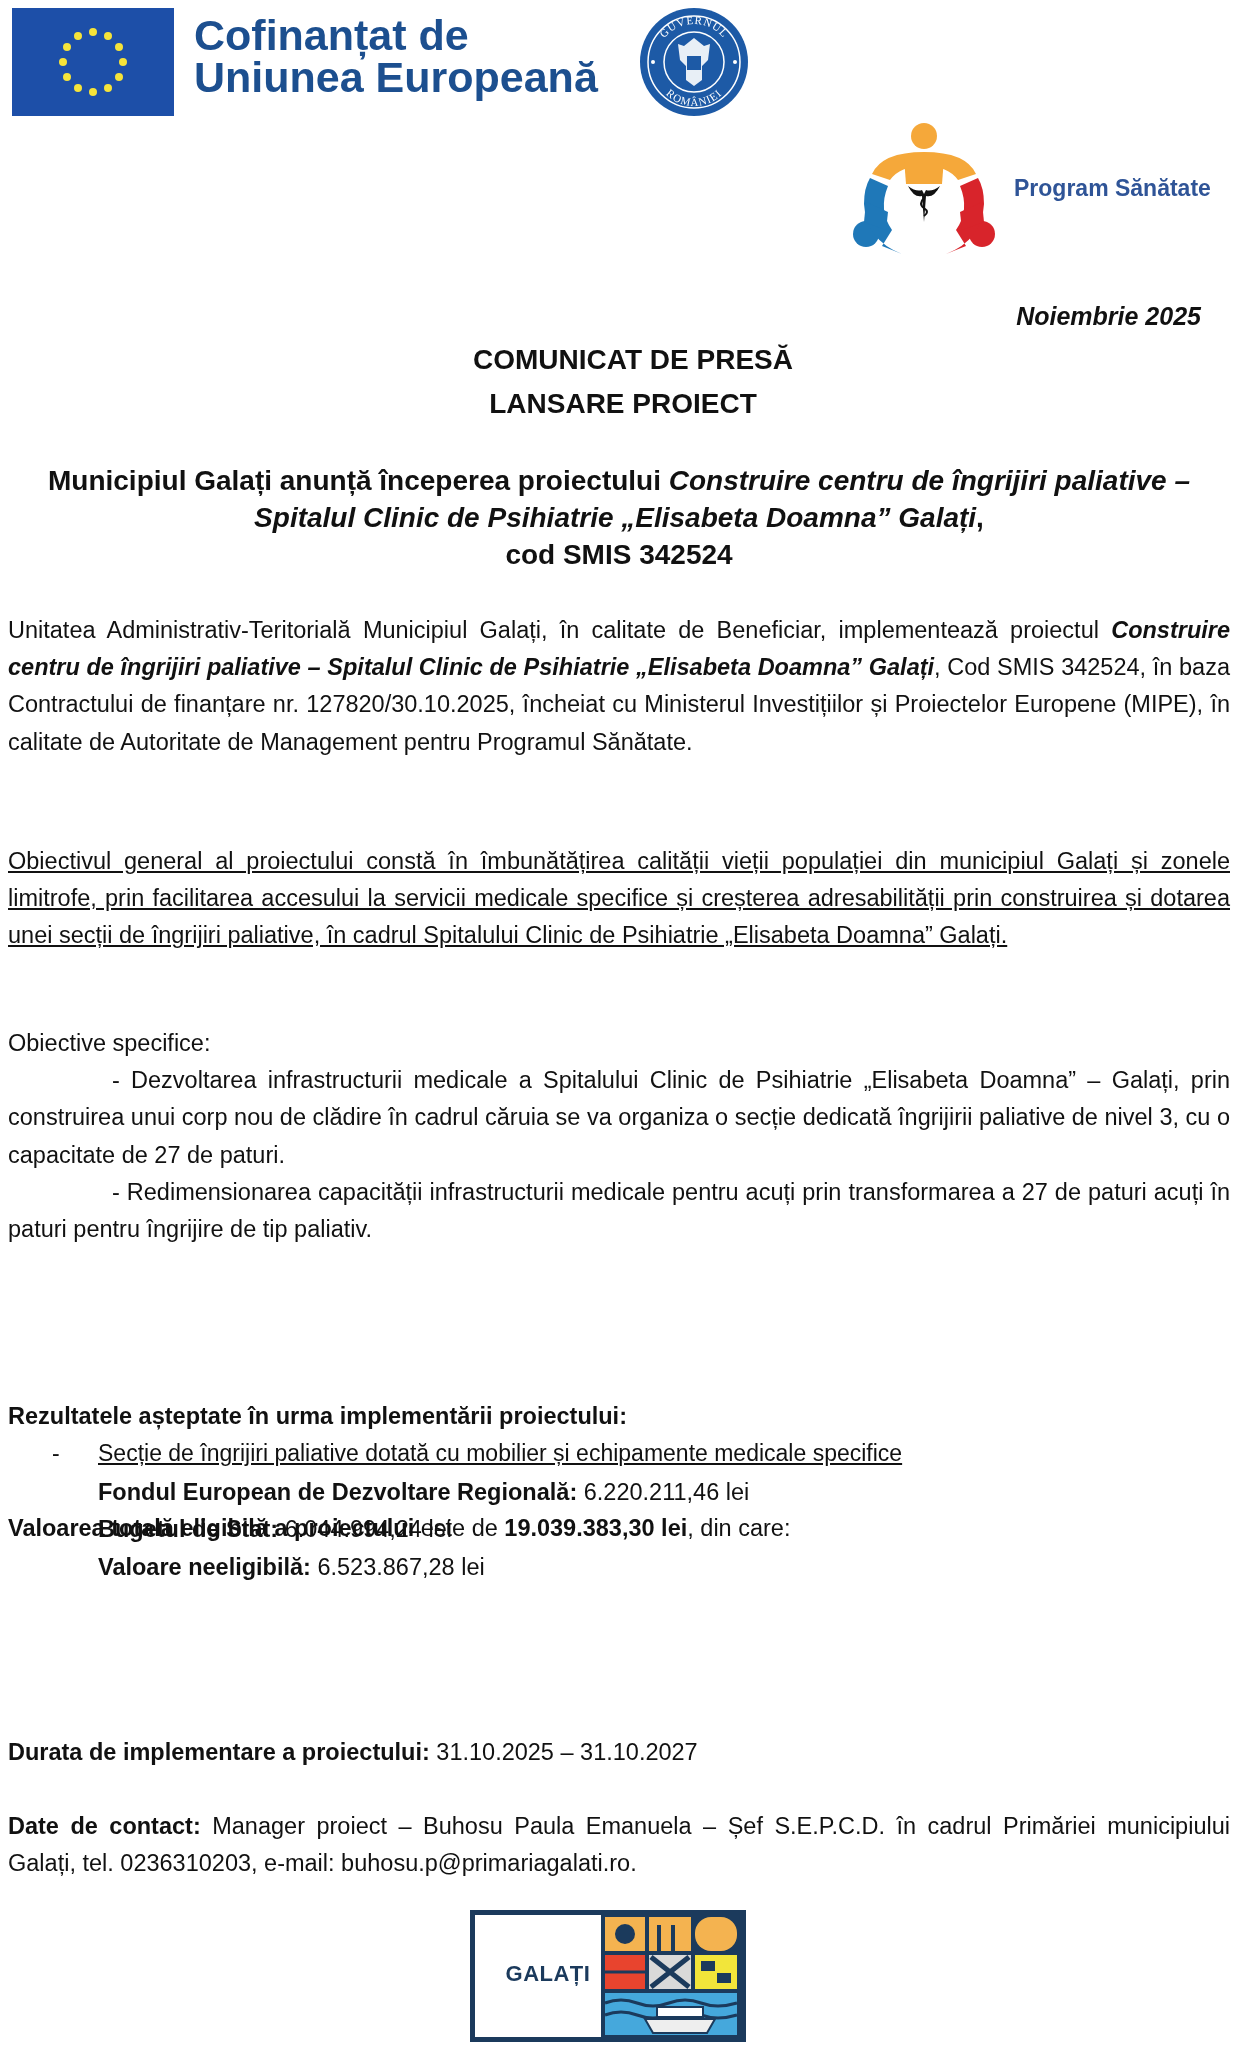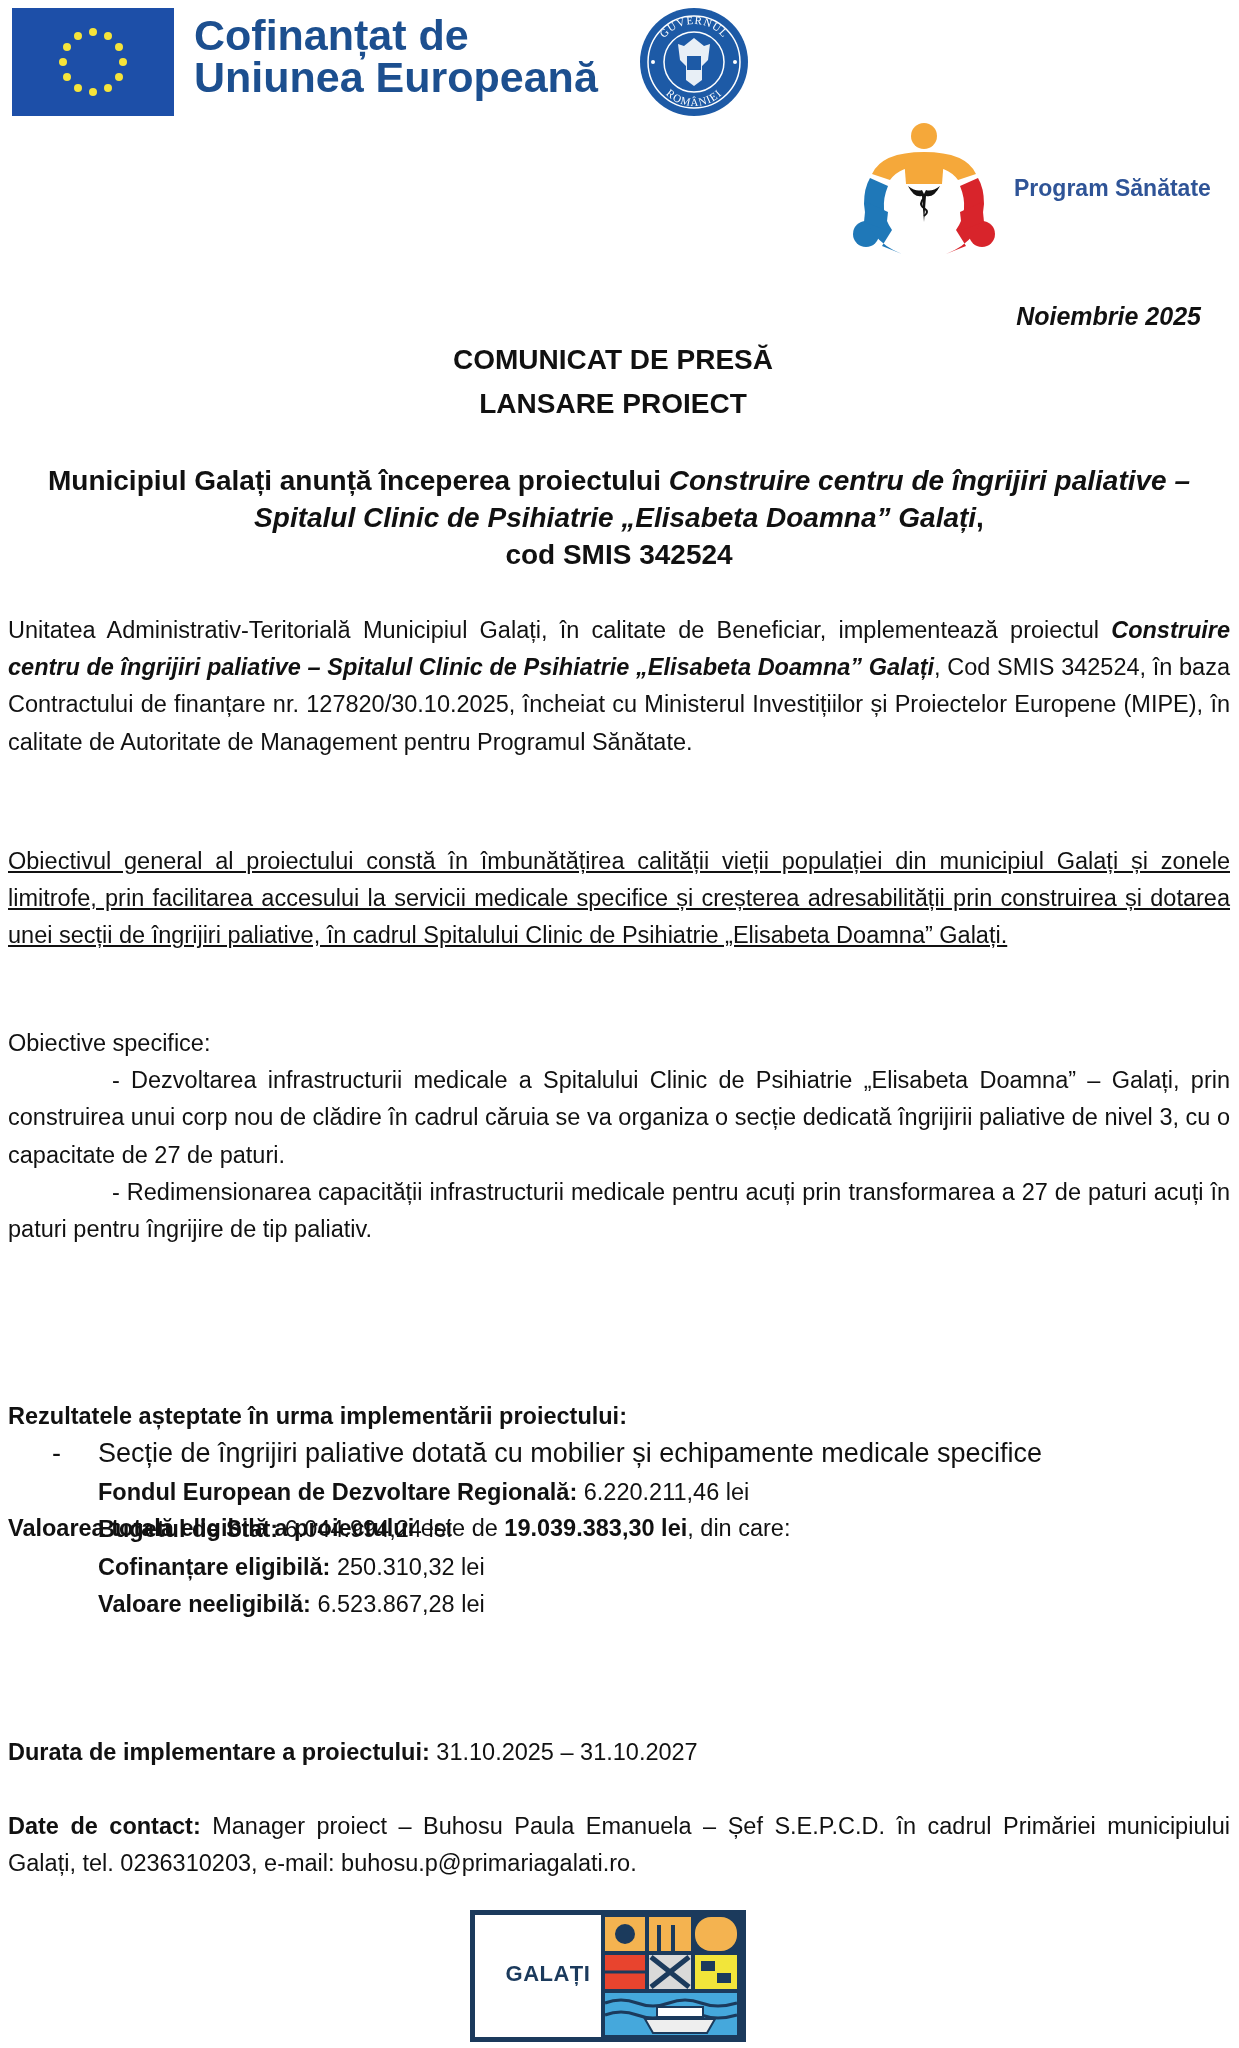--- a/index.html
+++ b/index.html
@@ -58,21 +58,21 @@
     text-align: justify;
   }
   .para b, .para strong { font-weight: bold; }
   .para i { font-style: italic; }
   .indent { display: inline-block; width: 104px; }
 
   .p1 { top: 612px; }
   .p2 { top: 843px; text-decoration: underline; }
   .p3 { top: 1025px; }
   .results-head { top: 1398px; font-weight: bold; }
-  .results-item { left: 52px; top: 1435px; font-size: 27px; line-height: 37px; }
+  .results-item { left: 52px; top: 1435px; font-size: 23px; line-height: 37px; text-decoration: underline; }
   .results-item .dash { display: inline-block; width: 46px; }
   .value-total { top: 1510px; }
   .funding { left: 98px; top: 1474px; font-size: 23.5px; line-height: 37.3px; }
   .duration { top: 1734px; }
   .contact { top: 1808px; }
 
   
   .galati-logo {
     left: 470px; top: 1910px; width: 276px; height: 132px;
     border: 5px solid #1b3a5c; background: #ffffff;
@@ -146,21 +146,21 @@
     <path d="M130 80 L108 90 L110 108 L132 100 Z" fill="#d8242b"></path>
 
     <path d="M56 64 Q64 70 70 68 L72 72 L74 68 Q80 70 88 64 Q82 76 74 74 L72 100 L70 74 Q62 76 56 64 Z" fill="#111111"></path>
     <path d="M72 76 Q66 82 72 86 Q78 90 72 94" stroke="#111111" stroke-width="2" fill="none"></path>
   </svg>
 </div>
 <div class="abs ps-text">Program Sănătate</div>
 
 <div class="abs date">Noiembrie 2025</div>
 
-<div class="abs title-wrap" style="left:0; width:1226px;">
+<div class="abs title-wrap" style="left:0; width:1226px;padding-left:20px;">
   <span class="title-line" style="width:1226px; padding-right:0; position:relative; left:-0px;">COMUNICAT DE PRESĂ</span>
   <span class="title-line">LANSARE PROIECT</span>
 </div>
 
 <div class="abs headline">
   <span>Municipiul Galați anunță începerea proiectului </span><i>Construire centru de îngrijiri paliative – Spitalul Clinic de Psihiatrie „Elisabeta Doamna” Galați</i><span>,</span><br>
   <span>cod SMIS 342524</span>
 </div>
 
 <div class="abs para p1">
@@ -180,21 +180,20 @@
   <span class="dash">-</span><span>Secție de îngrijiri paliative dotată cu mobilier și echipamente medicale specifice</span>
 </div>
 
 <div class="abs para value-total" style="text-align:left;">
   <b>Valoarea totală eligibilă a proiectului</b><span> este de </span><b>19.039.383,30 lei</b><span>, din care:</span>
 </div>
 
 <div class="abs funding">
   <div><b>Fondul European de Dezvoltare Regională:</b> <span>6.220.211,46 lei</span></div>
   <div><b>Bugetul de Stat:</b> <span>6.044.994,24 lei</span></div>
-  <div><b>Cofinanțare eligibilă:</b> <span>250.310,32 lei</span></div>
   <div><b>Valoare neeligibilă:</b> <span>6.523.867,28 lei</span></div>
 </div>
 
 <div class="abs para duration" style="text-align:left;">
   <b>Durata de implementare a proiectului:</b><span> 31.10.2025 – 31.10.2027</span>
 </div>
 
 <div class="abs para contact">
   <b>Date de contact:</b><span> Manager proiect – Buhosu Paula Emanuela – Șef S.E.P.C.D. în cadrul Primăriei municipiului Galați, tel. 0236310203, e-mail: buhosu.p@primariagalati.ro.</span>
 </div>

